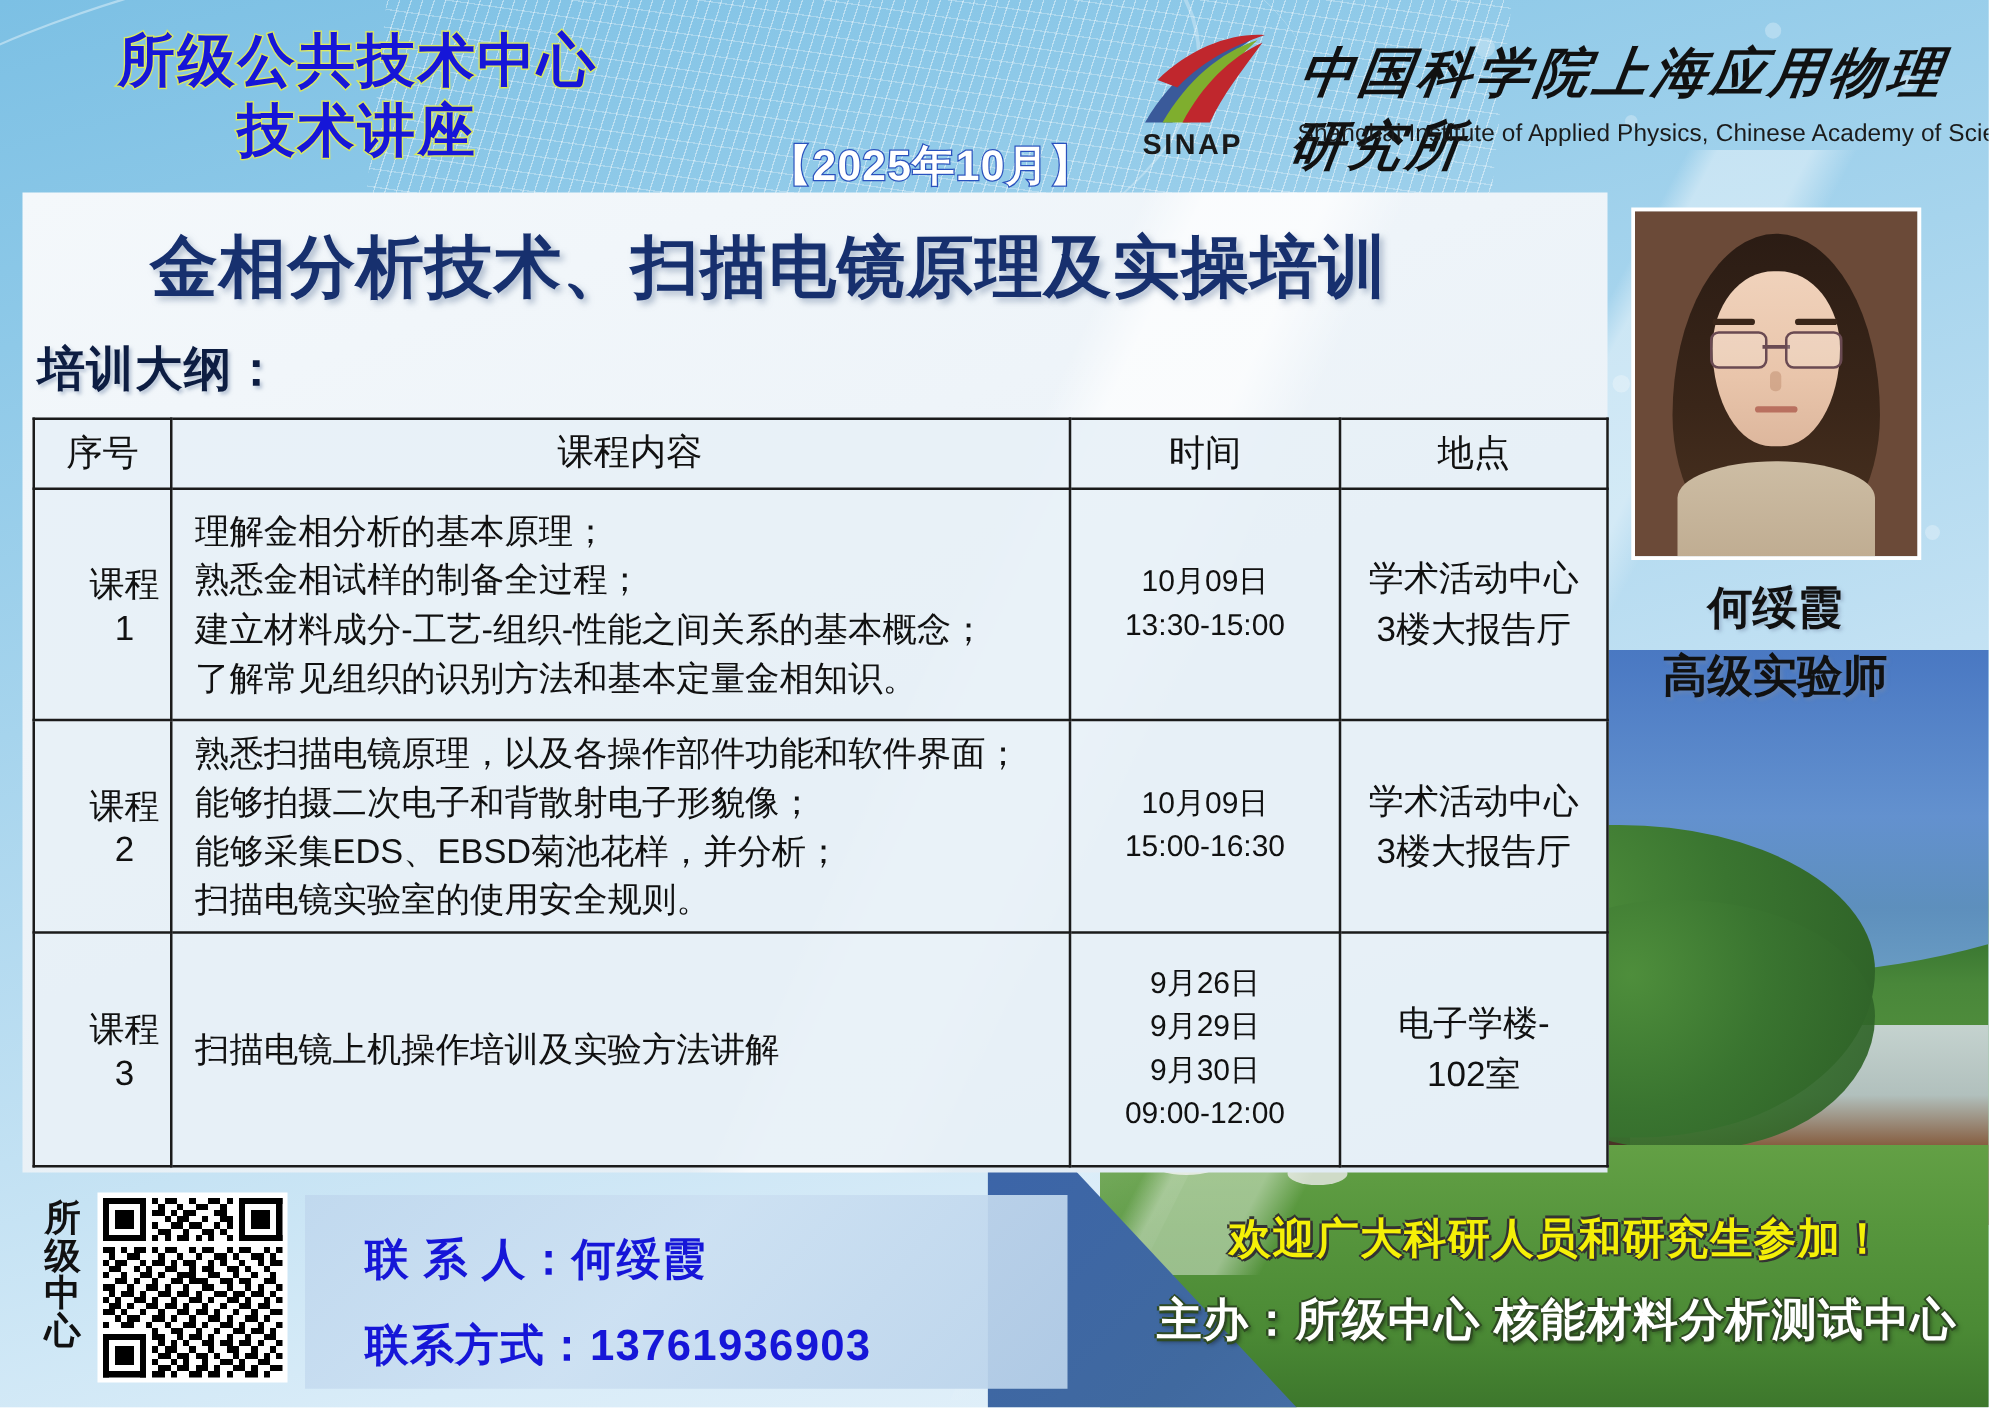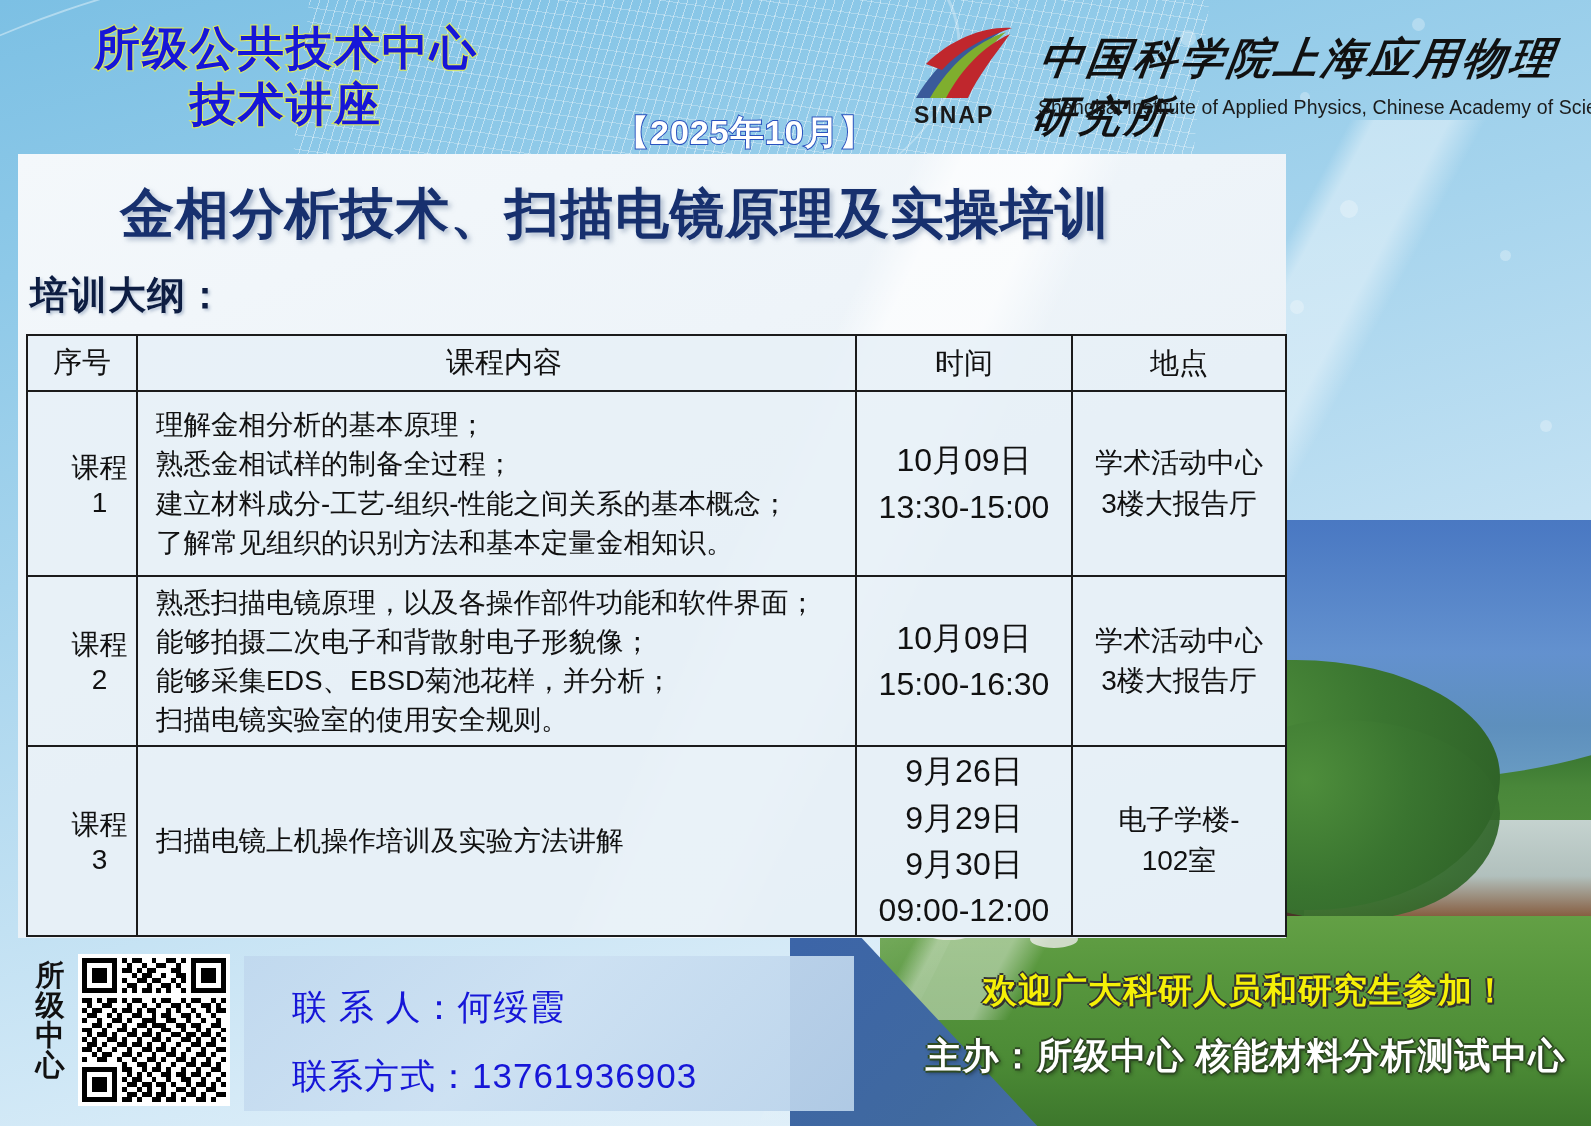--- a/index.html
+++ b/index.html
@@ -155,21 +155,21 @@
     table-layout:fixed;
   }
   table.sched td,table.sched th{
     border:2px solid #1b1b1b;
     color:#111;font-weight:normal;
     font-family:"Liberation Sans","DejaVu Sans",sans-serif;
   }
   table.sched th{font-size:29px;text-align:center;height:50px;padding:2px 0;}
   .c-no{width:108px;text-align:center;font-size:28px;padding-left:36px;}
   .c-content{width:702px;text-align:left;padding:6px 0 6px 18px;font-size:27.5px;line-height:1.42;}
-  .c-time{width:214px;text-align:center;font-size:32px;line-height:1.45;}
+  .c-time{width:214px;text-align:center;font-size:24px;line-height:1.45;}
   .c-place{width:212px;text-align:center;font-size:28px;line-height:1.45;}
   .r1{height:185px}.r2{height:170px}.r3{height:187px}
   .c-content div{white-space:nowrap;}
 
   
   .speaker{position:absolute;left:1305px;top:166px;width:230px;}
   .speaker-photo{
     width:226px;height:276px;border:3px solid #ffffff;
     background:
       radial-gradient(circle at 50% 100%, #6b4a38 0 0),
@@ -224,21 +224,21 @@
   .qr-vert span{display:block;}
   .qr-code{
     position:absolute;left:46px;top:0;width:152px;height:152px;
     background:#fff;padding:4px;box-sizing:border-box;
   }
   .contact-box{
     position:absolute;left:226px;top:12px;width:610px;height:155px;
     background:linear-gradient(135deg,rgba(192,216,238,.92) 0%,rgba(204,224,242,.92) 45%,rgba(185,210,234,.92) 100%);
   }
   .contact-line{
-    color:#1616d8;font-weight:normal;font-size:35px;letter-spacing:1px;
+    color:#1616d8;font-weight:bold;font-size:35px;letter-spacing:1px;
     margin-left:48px;
   }
   .contact-line.l1{padding-top:28px;}
   .contact-line.l2{padding-top:22px;}
 
   .footer-right{position:absolute;left:900px;top:968px;width:691px;height:130px;text-align:center;}
   .welcome{
     font-size:34px;font-weight:bold;color:#f5f007;
     letter-spacing:1px;
     text-shadow:-2px 0 #333,0 2px #333,2px 0 #333,0 -2px #333,2px 2px #333;
@@ -368,20 +368,38 @@
           <div>09:00-12:00</div>
         </td>
         <td class="c-place">
           <div>电子学楼-</div>
           <div>102室</div>
         </td>
       </tr>
     </tbody>
   </table>
 
+  <div class="speaker">
+    <div class="speaker-photo">
+      <div class="sp-hair"></div>
+      <div class="sp-face"></div>
+      <div class="sp-brow l"></div>
+      <div class="sp-brow r"></div>
+      <div class="sp-glass">
+        <div class="lens l"></div>
+        <div class="bridge"></div>
+        <div class="lens r"></div>
+      </div>
+      <div class="sp-nose"></div>
+      <div class="sp-mouth"></div>
+      <div class="sp-body"></div>
+    </div>
+    <div class="speaker-name">何绥霞</div>
+    <div class="speaker-role">高级实验师</div>
+  </div>
 
   <div class="footer-left">
     <div class="qr-wrap">
       <div class="qr-vert">
         <span>所</span>
         <span>级</span>
         <span>中</span>
         <span>心</span>
       </div>
       <div class="qr-code">

